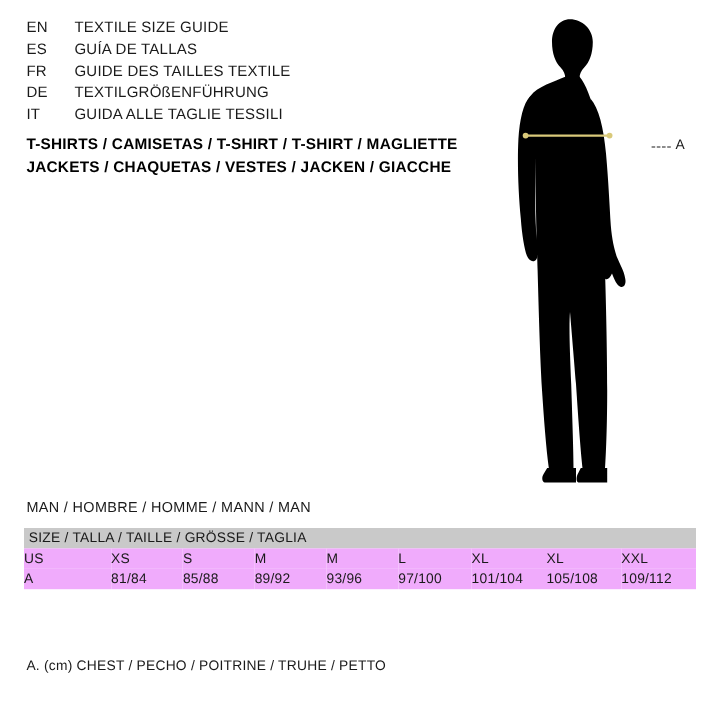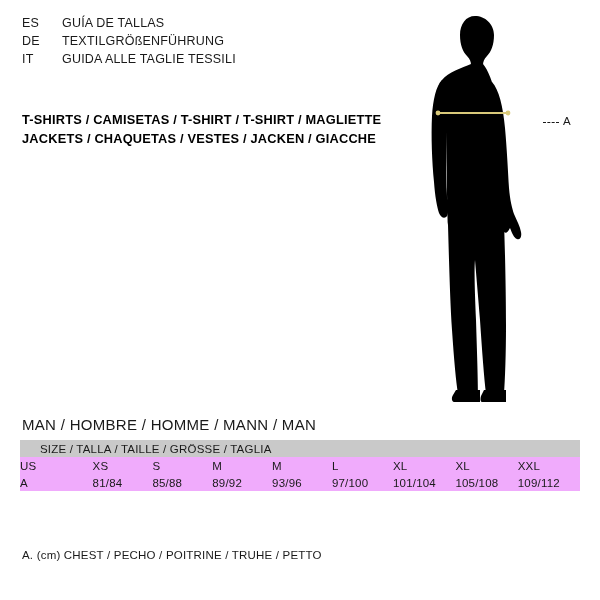--- a/index.html
+++ b/index.html
@@ -78,21 +78,21 @@
     width: 16px;
     height: 1px;
     border-top: 1.5px dashed #1a1a1a;
   }
 
   
   .table-title {
     position: absolute;
     left: 22px;
     top: 416px;
-    font-size: 15px;
+    font-size: 12px;
     letter-spacing: 0.3px;
     color: #1a1a1a;
     white-space: nowrap;
   }
 
   table.size-table {
     position: absolute;
     left: 20px;
     top: 440px;
     width: 560px;
@@ -102,21 +102,21 @@
   }
   table.size-table td {
     padding: 0;
     height: 17px;
     vertical-align: middle;
     letter-spacing: 0.2px;
   }
   tr.row-head td {
     background: #c9c9c9;
     font-size: 11.5px;
-    padding-left: 20px;
+    padding-left: 4px;
   }
   tr.row-shade td { background: #e2e2e2; }
   tr.row-plain td { background: #f0abfc; }
   td.label-col { width: 86px; padding-left: 4px; }
   td.val { width: 67px; text-align: left; }
 
   .footnote {
     position: absolute;
     left: 22px;
     top: 549px;
@@ -125,22 +125,30 @@
     color: #1a1a1a;
   }
 </style>
 </head>
 <body>
 
 <div class="page">
 
   <div class="lang-block">
     <div class="lang-row">
+      <span class="lang-code">EN</span>
+      <span class="lang-text">TEXTILE SIZE GUIDE</span>
+    </div>
+    <div class="lang-row">
       <span class="lang-code">ES</span>
       <span class="lang-text">GUÍA DE TALLAS</span>
+    </div>
+    <div class="lang-row">
+      <span class="lang-code">FR</span>
+      <span class="lang-text">GUIDE DES TAILLES TEXTILE</span>
     </div>
     <div class="lang-row">
       <span class="lang-code">DE</span>
       <span class="lang-text">TEXTILGRÖßENFÜHRUNG</span>
     </div>
     <div class="lang-row">
       <span class="lang-code">IT</span>
       <span class="lang-text">GUIDA ALLE TAGLIE TESSILI</span>
     </div>
   </div>

